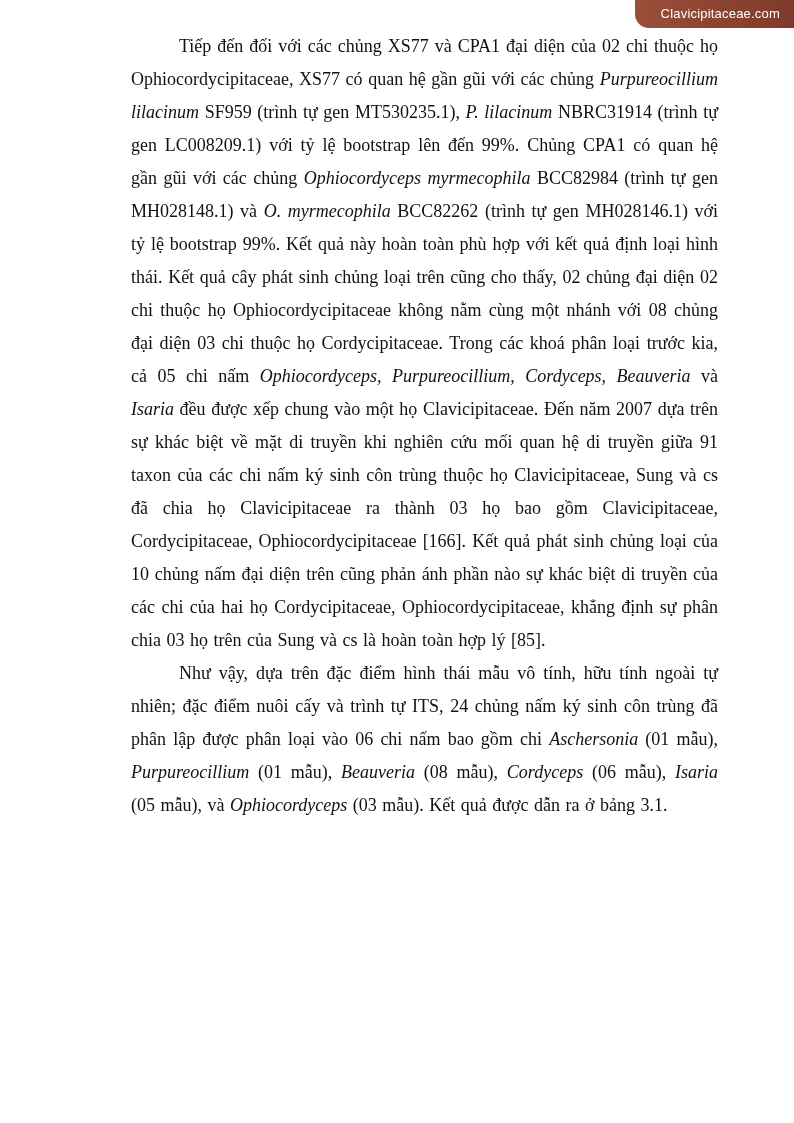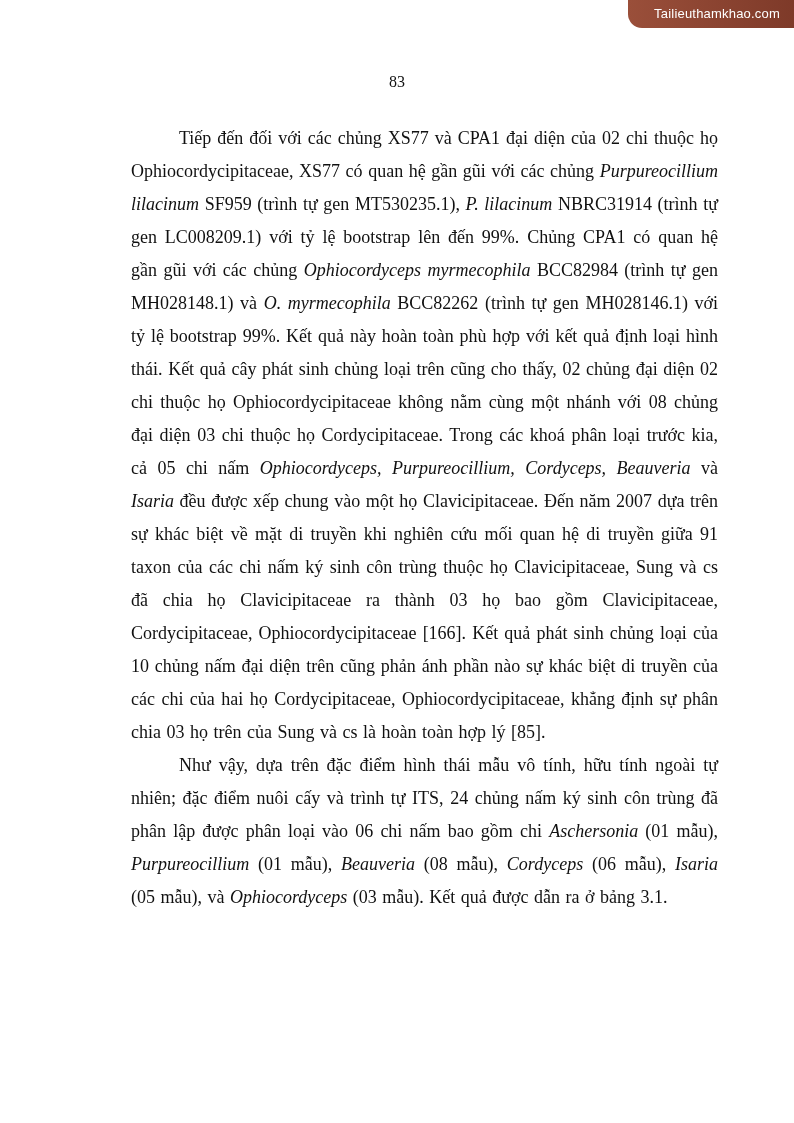--- a/index.html
+++ b/index.html
@@ -50,23 +50,22 @@
   }
   .para em {
     font-style: italic;
   }
 </style>
 </head>
 <body>
 
 <div class="page">
 
-  <div class="watermark">Tailieuthamkhao.com</div>
+  <div class="watermark">Clavicipitaceae.com</div>
 
-  <div class="page-number">83</div>
 
   <div class="content">
 
   <p class="para"><span>Tiếp đến đối với các chủng XS77 và CPA1 đại diện của 02 chi thuộc họ Ophiocordycipitaceae, XS77 có quan hệ gần gũi với các chủng </span><em>Purpureocillium lilacinum</em><span> SF959 (trình tự gen MT530235.1), </span><em>P. lilacinum</em><span> NBRC31914 (trình tự gen LC008209.1) với tỷ lệ bootstrap lên đến 99%. Chủng CPA1 có quan hệ gần gũi với các chủng </span><em>Ophiocordyceps myrmecophila</em><span> BCC82984 (trình tự gen MH028148.1) và </span><em>O. myrmecophila</em><span> BCC82262 (trình tự gen MH028146.1) với tỷ lệ bootstrap 99%. Kết quả này hoàn toàn phù hợp với kết quả định loại hình thái. Kết quả cây phát sinh chủng loại trên cũng cho thấy, 02 chủng đại diện 02 chi thuộc họ Ophiocordycipitaceae không nằm cùng một nhánh với 08 chủng đại diện 03 chi thuộc họ Cordycipitaceae. Trong các khoá phân loại trước kia, cả 05 chi nấm </span><em>Ophiocordyceps, Purpureocillium, Cordyceps, Beauveria</em><span> và </span><em>Isaria</em><span> đều được xếp chung vào một họ Clavicipitaceae. Đến năm 2007 dựa trên sự khác biệt về mặt di truyền khi nghiên cứu mối quan hệ di truyền giữa 91 taxon của các chi nấm ký sinh côn trùng thuộc họ Clavicipitaceae, Sung và cs đã chia họ Clavicipitaceae ra thành 03 họ bao gồm Clavicipitaceae, Cordycipitaceae, Ophiocordycipitaceae [166]. Kết quả phát sinh chủng loại của 10 chủng nấm đại diện trên cũng phản ánh phần nào sự khác biệt di truyền của các chi của hai họ Cordycipitaceae, Ophiocordycipitaceae, khẳng định sự phân chia 03 họ trên của Sung và cs là hoàn toàn hợp lý [85].</span></p>
       <p class="para"><span>Như vậy, dựa trên đặc điểm hình thái mẫu vô tính, hữu tính ngoài tự nhiên; đặc điểm nuôi cấy và trình tự ITS, 24 chủng nấm ký sinh côn trùng đã phân lập được phân loại vào 06 chi nấm bao gồm  chi </span><em>Aschersonia</em><span> (01 mẫu), </span><em>Purpureocillium</em><span> (01 mẫu), </span><em>Beauveria</em><span> (08 mẫu), </span><em>Cordyceps</em><span> (06 mẫu), </span><em>Isaria</em><span> (05 mẫu), và </span><em>Ophiocordyceps</em><span> (03 mẫu). Kết quả được dẫn ra ở bảng 3.1.</span></p>
     </div>
 
 </div>
 
 </body></html>

